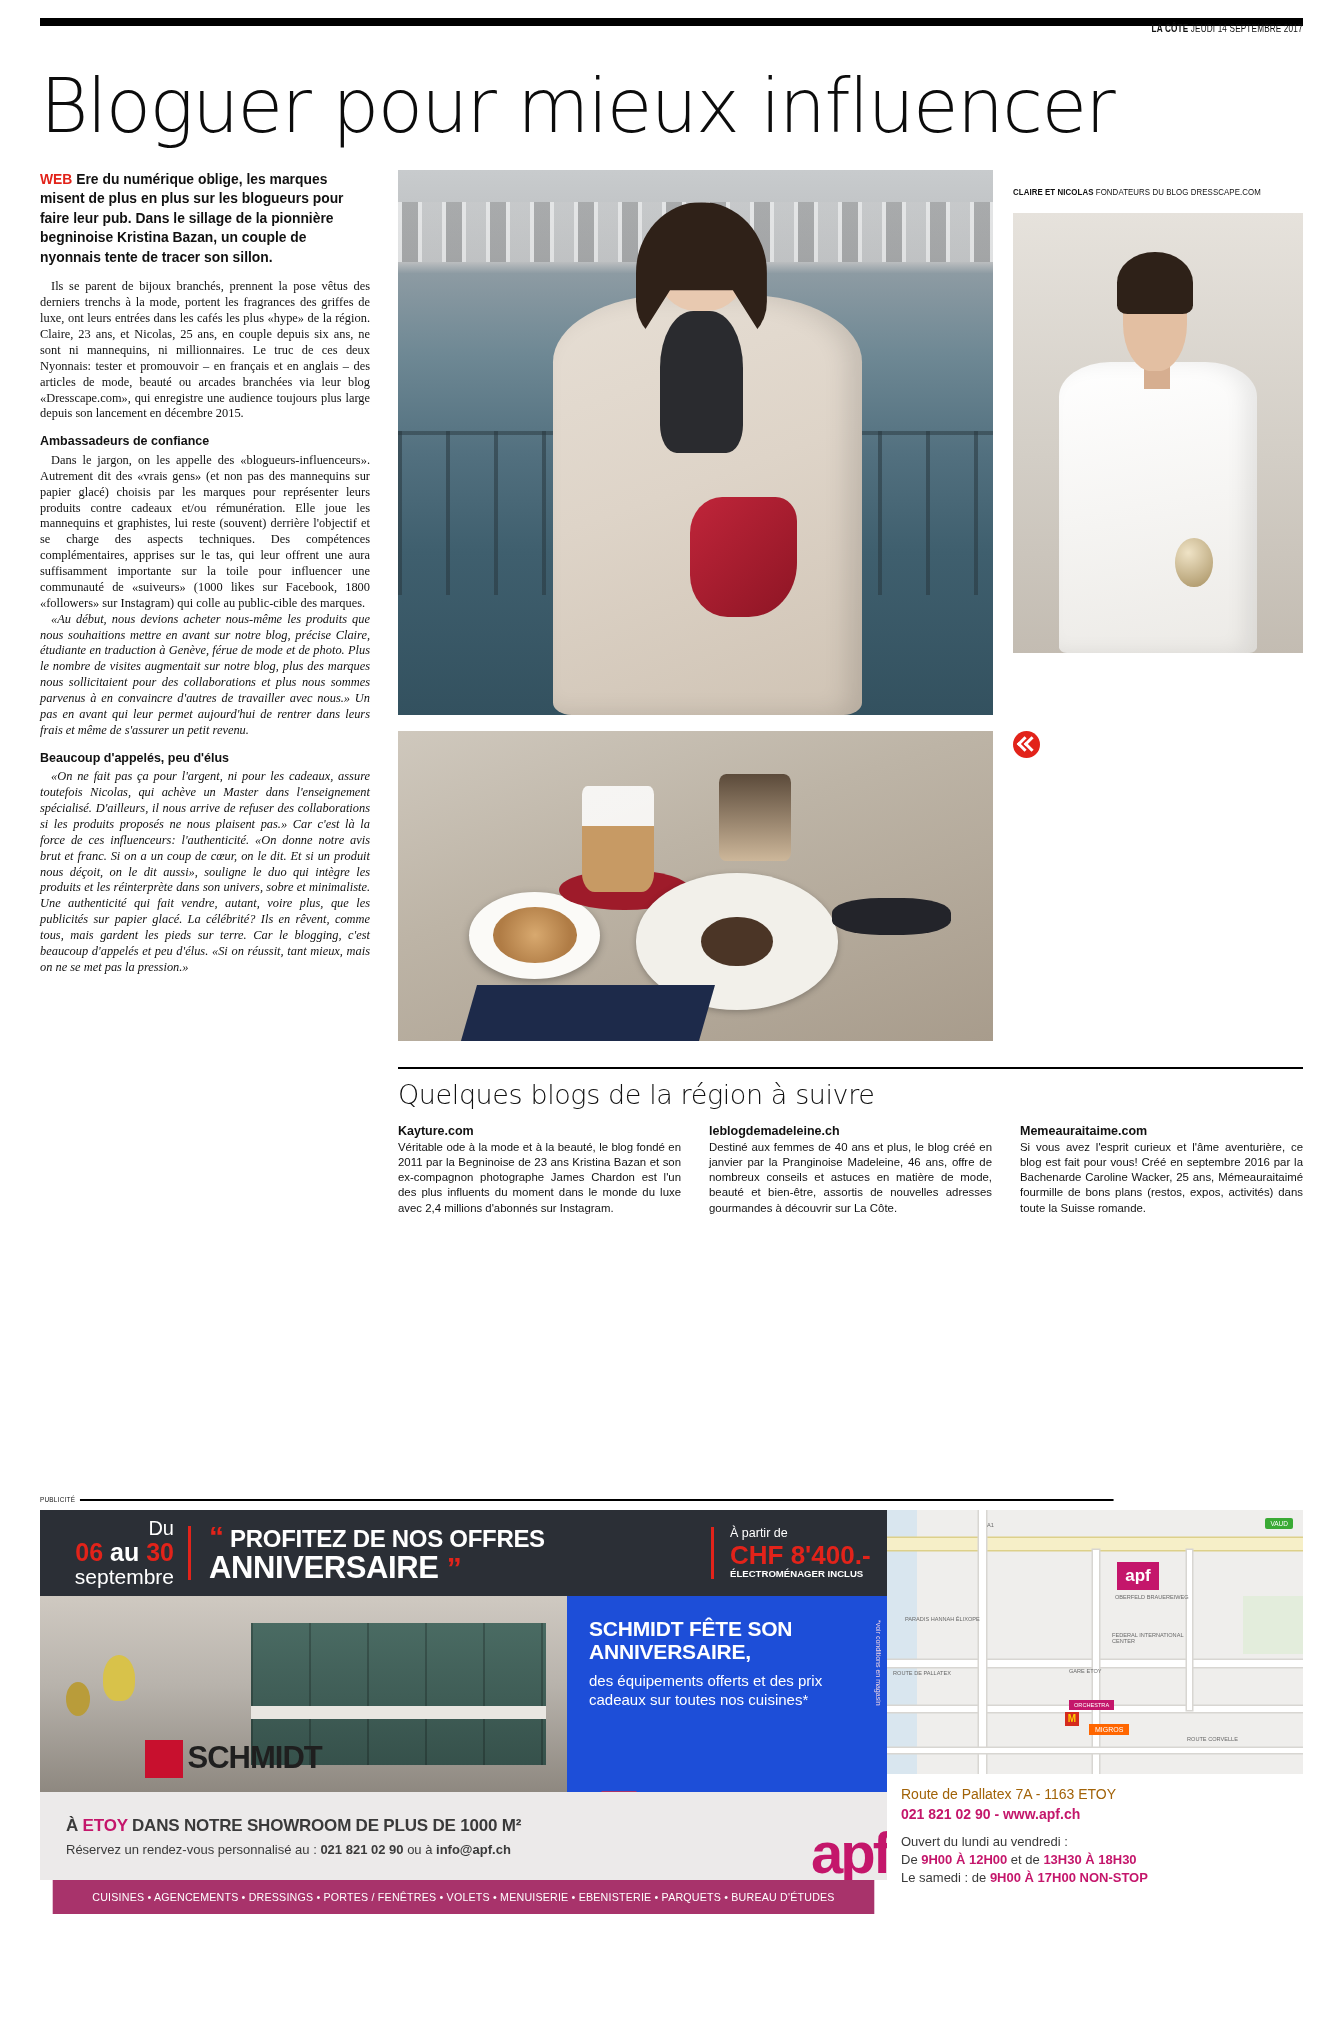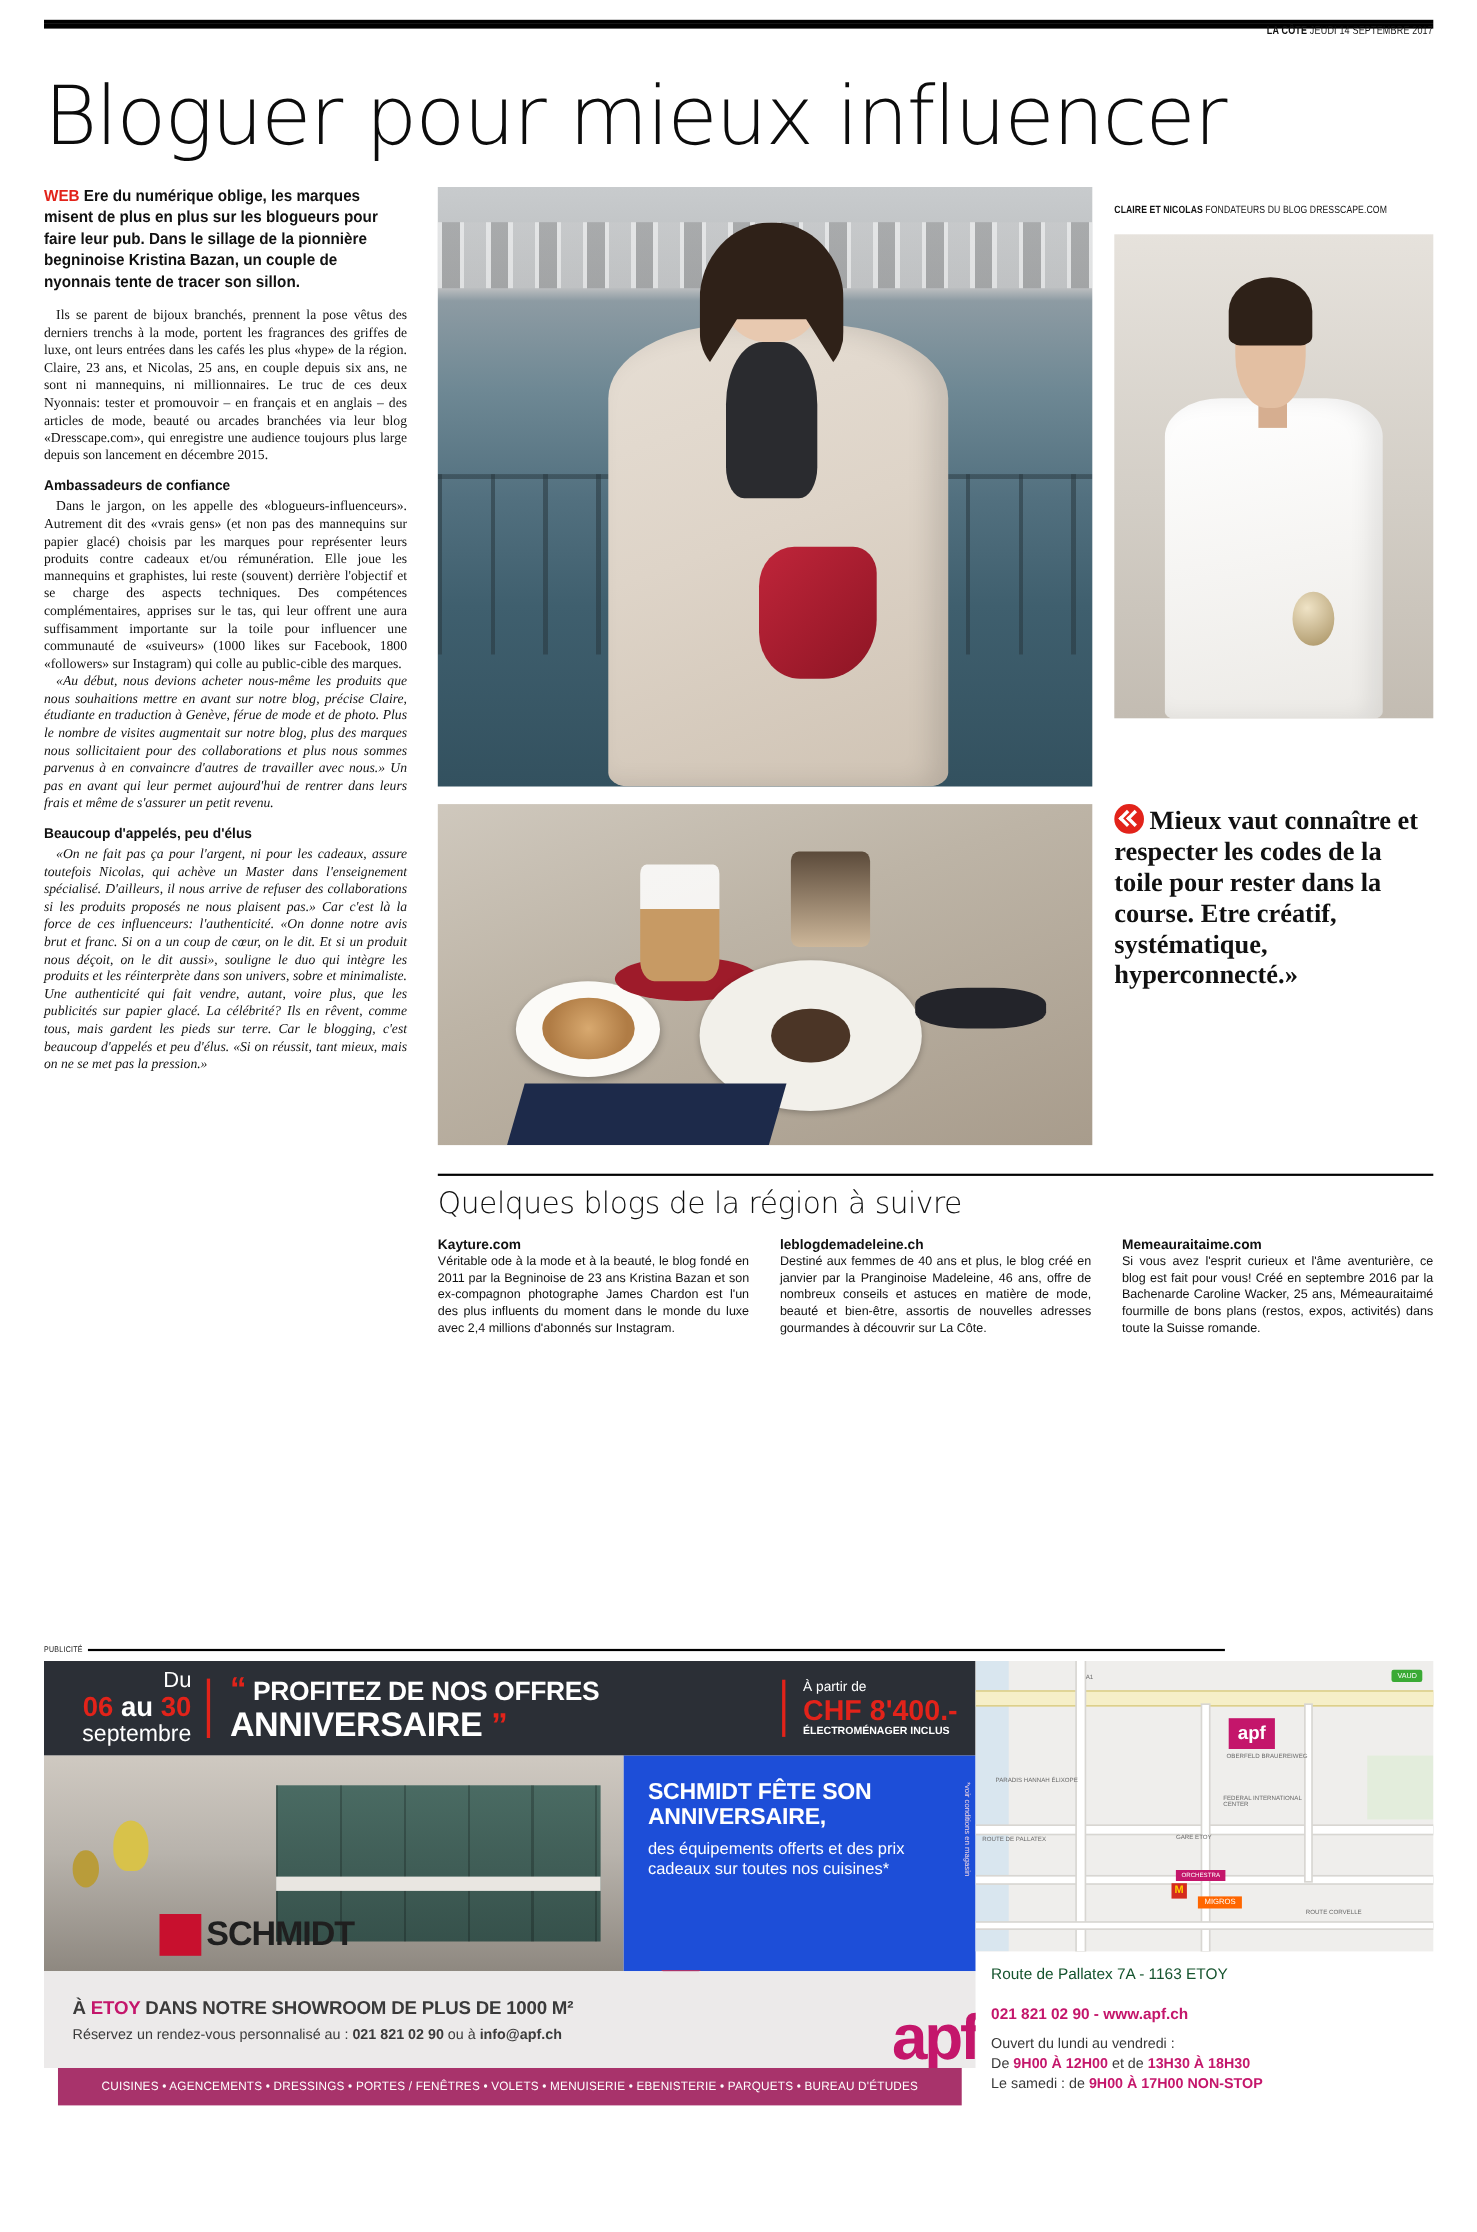--- a/index.html
+++ b/index.html
@@ -446,22 +446,22 @@
     color:#ffcc00; font-family:"Liberation Sans", sans-serif;
     font-weight:bold; font-size:10px; text-align:center; line-height:14px;
   }
   .ad-map .migros {
     position:absolute; background:#f60; color:#fff;
     font-family:"Liberation Sans", sans-serif; font-size:7px;
     padding:2px 6px;
   }
   .ad-info { padding:12px 0 0 14px; }
   .ad-info .addr {
-    font-family:"Liberation Sans", sans-serif; font-size:14px; color:#14532d;
-    margin-bottom:20px;
+    font-family:"Liberation Sans", sans-serif; font-size:14px; color:#a16207;
+    margin-bottom:4px;
   }
   .ad-info .tel {
     font-family:"Liberation Sans", sans-serif; font-weight:bold;
     font-size:14px; color:#c4166b; margin-bottom:12px;
   }
   .ad-info .hours-t {
     font-family:"Liberation Sans", sans-serif; font-size:13px; color:#3a3a3a;
   }
   .ad-info .hours {
     font-family:"Liberation Sans", sans-serif; font-size:13px; color:#3a3a3a;
@@ -540,21 +540,21 @@
           <div class="cup1"></div>
           <div class="saucer2"></div>
           <div class="glass"></div>
           <div class="jar"></div>
           <div class="plate"></div>
           <div class="cookie"></div>
           <div class="glasses"></div>
           <div class="napkin"></div>
         </div>
         <div class="quote small">
-          <span class="qmark"></span><span>Mieux vaut connaître et respecter les codes de la toile pour rester dans la course. Etre créatif, systématique, hyperconnecté.»</span>
+          <span class="qmark"></span>
         </div>
       </div>
 
       <div class="blogs">
         <div class="blogs-rule"></div>
         <div class="blogs-title">Quelques blogs de la région à suivre</div>
         <div class="blogs-grid">
           <div>
             <div class="blog-name">Kayture.com</div>
             <div class="blog-desc">Véritable ode à la mode et à la beauté, le blog fondé en 2011 par la Begninoise de 23 ans Kristina Bazan et son ex-compagnon photographe James Chardon est l'un des plus influents du moment dans le monde du luxe avec 2,4 millions d'abonnés sur Instagram.</div>

